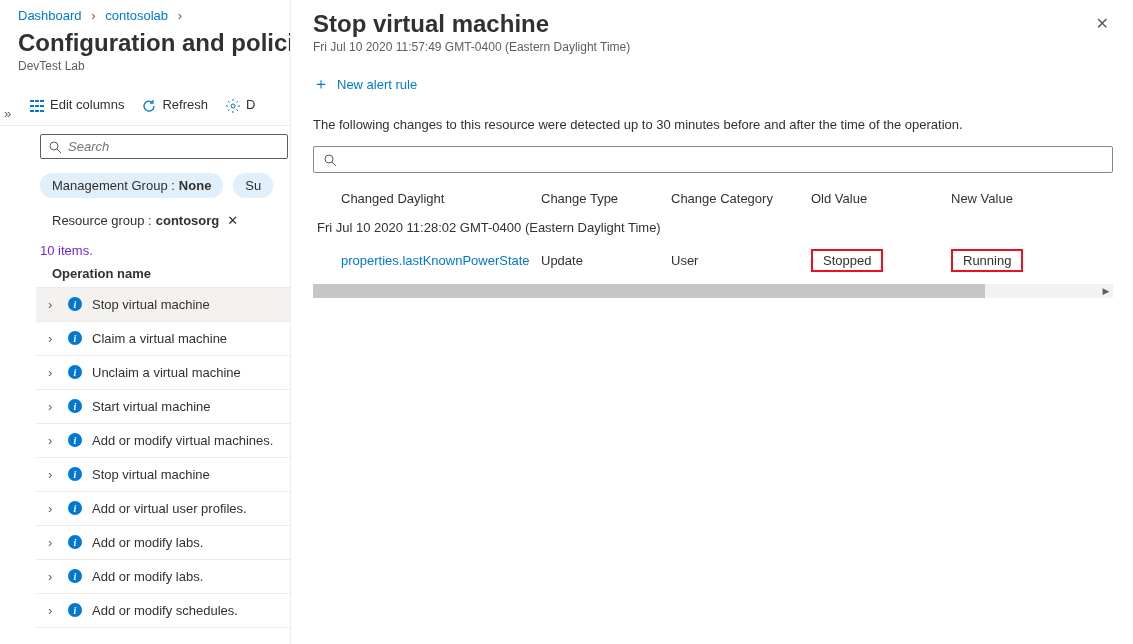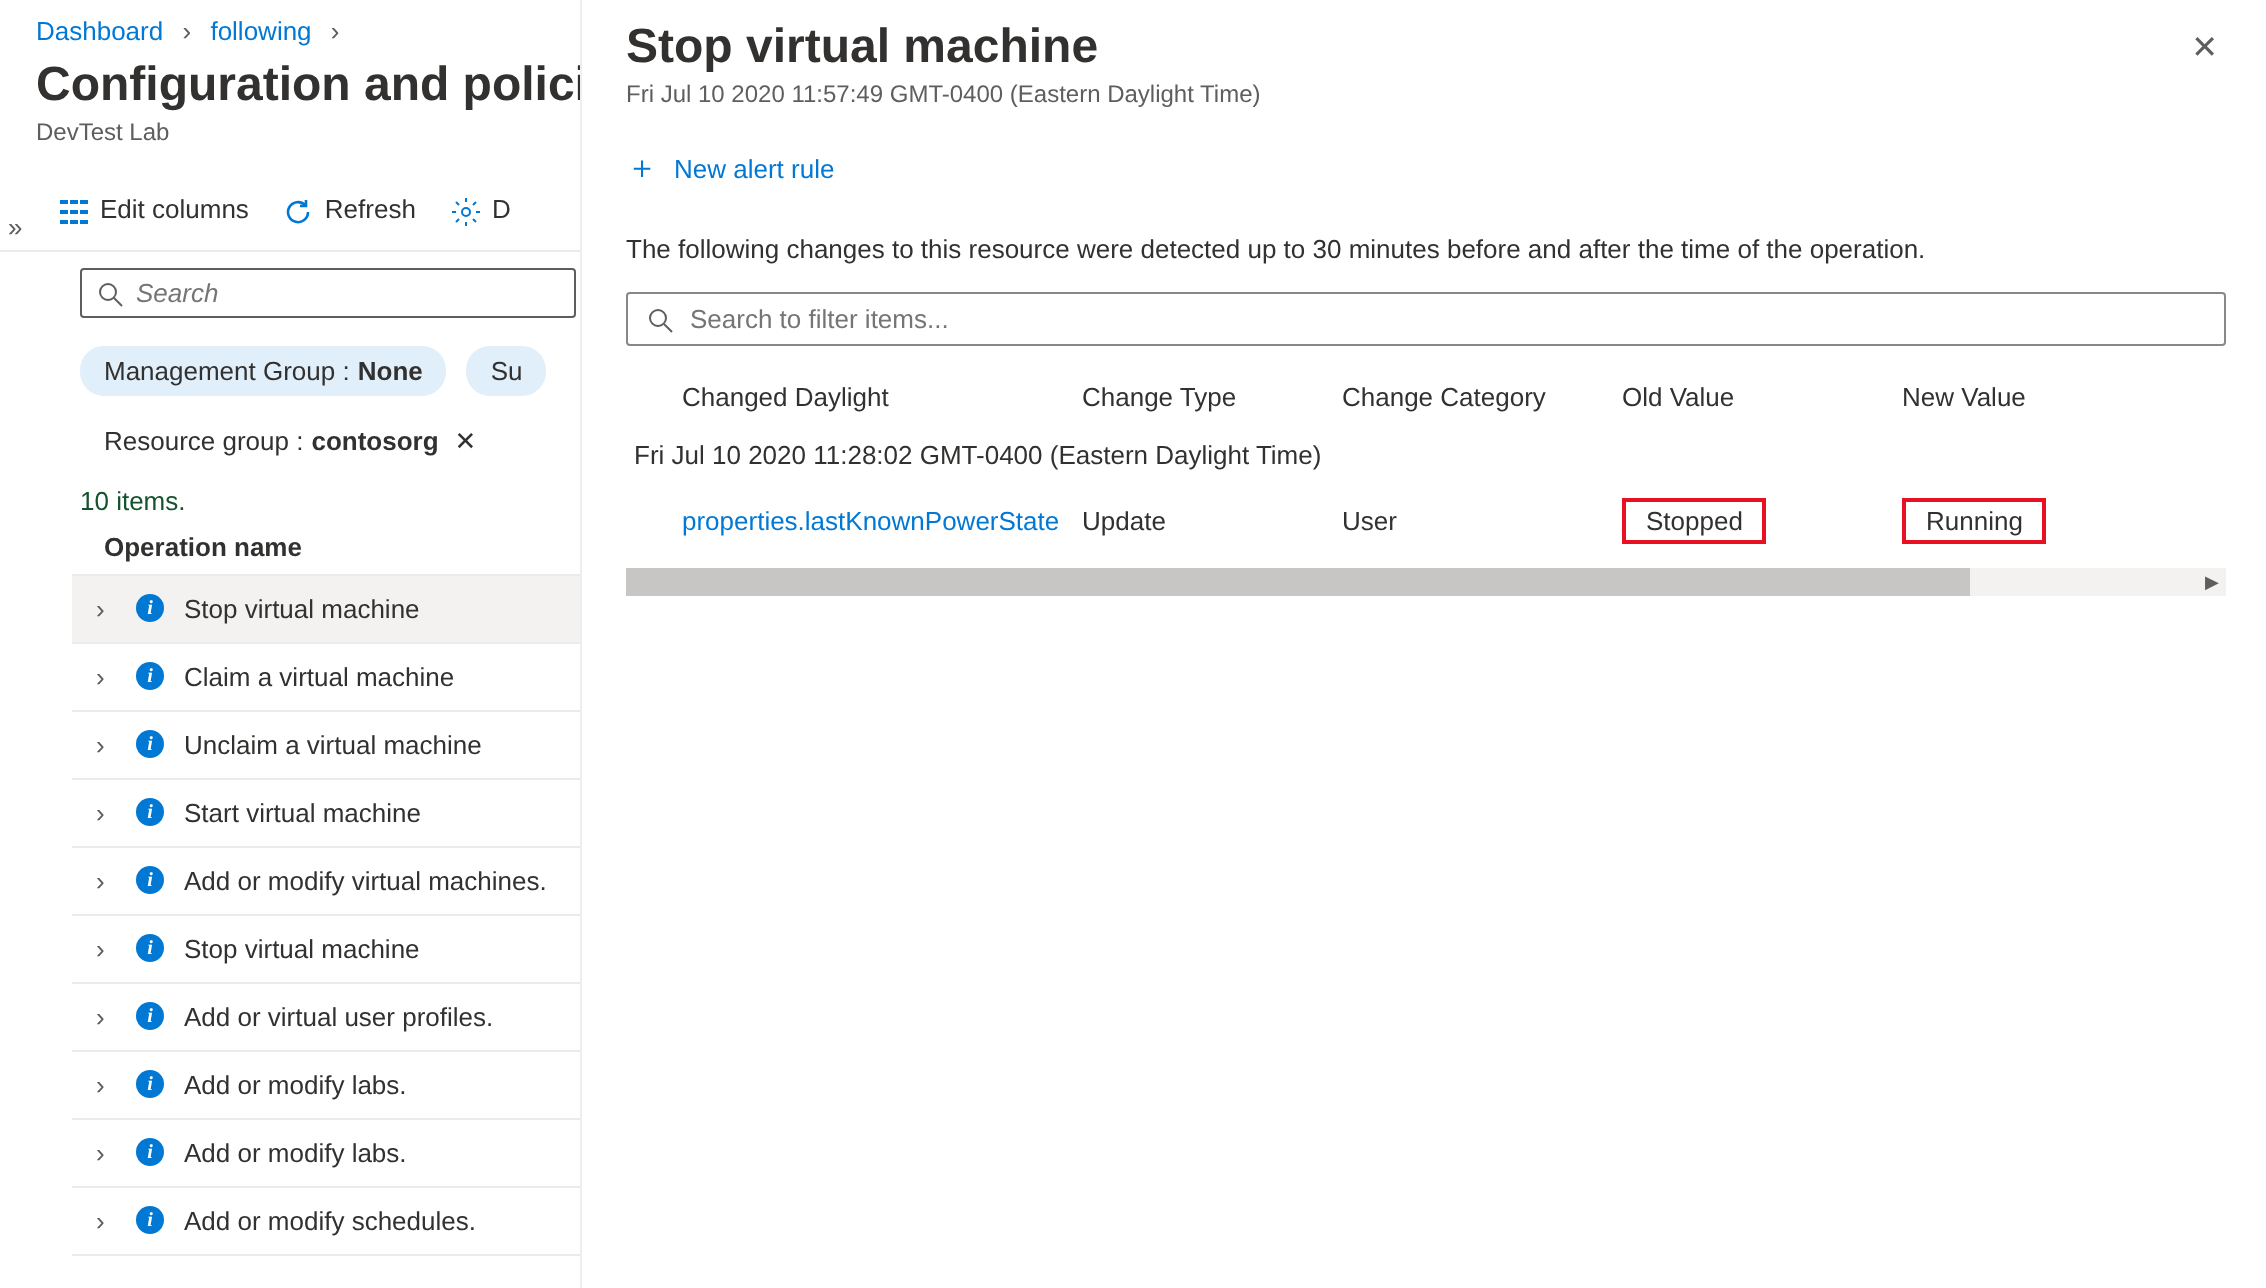--- a/index.html
+++ b/index.html
@@ -28,21 +28,21 @@
     .search-box input { border: none; outline: none; font-size: 13px; flex: 1; font-style: italic; color: #605e5c; }
     .search-box .icon { color: #605e5c; margin-right: 6px; }
     
     
     .pills { display: flex; gap: 10px; margin: 0 0 10px 22px; flex-wrap: wrap; }
     .pill { background: #e1effa; border-radius: 12px; padding: 5px 12px; font-size: 13px; display: inline-flex; align-items: flex-start; gap: 4px; white-space: nowrap; }
     .pill.plain { background: transparent; }
     .pill .pill-x { margin-left: 4px; cursor: pointer; }
     .pill b { font-weight: 600; }
     
-    .item-count { margin: 6px 0 8px 22px; color: #14532d; }
+    .item-count { margin: 6px 0 8px 22px; color: #6d28d9; }
     .col-header { font-weight: 600; margin: 8px 0 6px 34px; }
     
     
     .op-list { margin-left: 18px; border-top: 1px solid #edebe9; }
     .op-row { display: flex; align-items: center; gap: 10px; padding: 9px 4px 9px 12px; border-bottom: 1px solid #edebe9; cursor: pointer; font-size: 13px; white-space: nowrap; }
     .op-row.selected { background: #f3f2f1; }
     .chev { width: 10px; display: inline-block; color: #605e5c; }
     .info-icon { width: 14px; height: 14px; border-radius: 50%; background: #0078d4; color: #fff; display: inline-flex; align-items: center; justify-content: center; font-size: 10px; font-weight: bold; font-style: italic; font-family: Georgia, serif; }
     
     
@@ -83,21 +83,21 @@
     
     svg { display: inline-block; vertical-align: middle; }
   </style>
 </head>
 <body>
 
 <div class="left-panel">
   <div class="breadcrumb">
     <a>Dashboard</a>
     <span class="sep">›</span>
-    <a>following</a>
+    <a>contosolab</a>
     <span class="sep">›</span>
   </div>
   <div class="page-title">Configuration and policies</div>
   <div class="page-subtitle">DevTest Lab</div>
 
   <span class="expand-icon">»</span>
 
   <div class="toolbar">
     <div class="toolbar-btn">
       <span class="icon">
@@ -236,21 +236,20 @@
 
   <div class="desc-text">The following changes to this resource were detected up to 30 minutes before and after the time of the operation.</div>
 
   <div class="filter-box">
     <span class="icon">
       <svg width="13" height="13" viewBox="0 0 13 13">
           <circle cx="5" cy="5" r="4" fill="none" stroke="#605e5c"></circle>
           <line x1="8" y1="8" x2="12" y2="12" stroke="#605e5c"></line>
         </svg>
     </span>
-    <input placeholder="Search to filter items..." style="">
   </div>
 
   <div class="grid">
     <div class="grid-head">
       <div></div>
       <div>Changed Daylight</div>
       <div>Change Type</div>
       <div>Change Category</div>
       <div>Old Value</div>
       <div>New Value</div>

